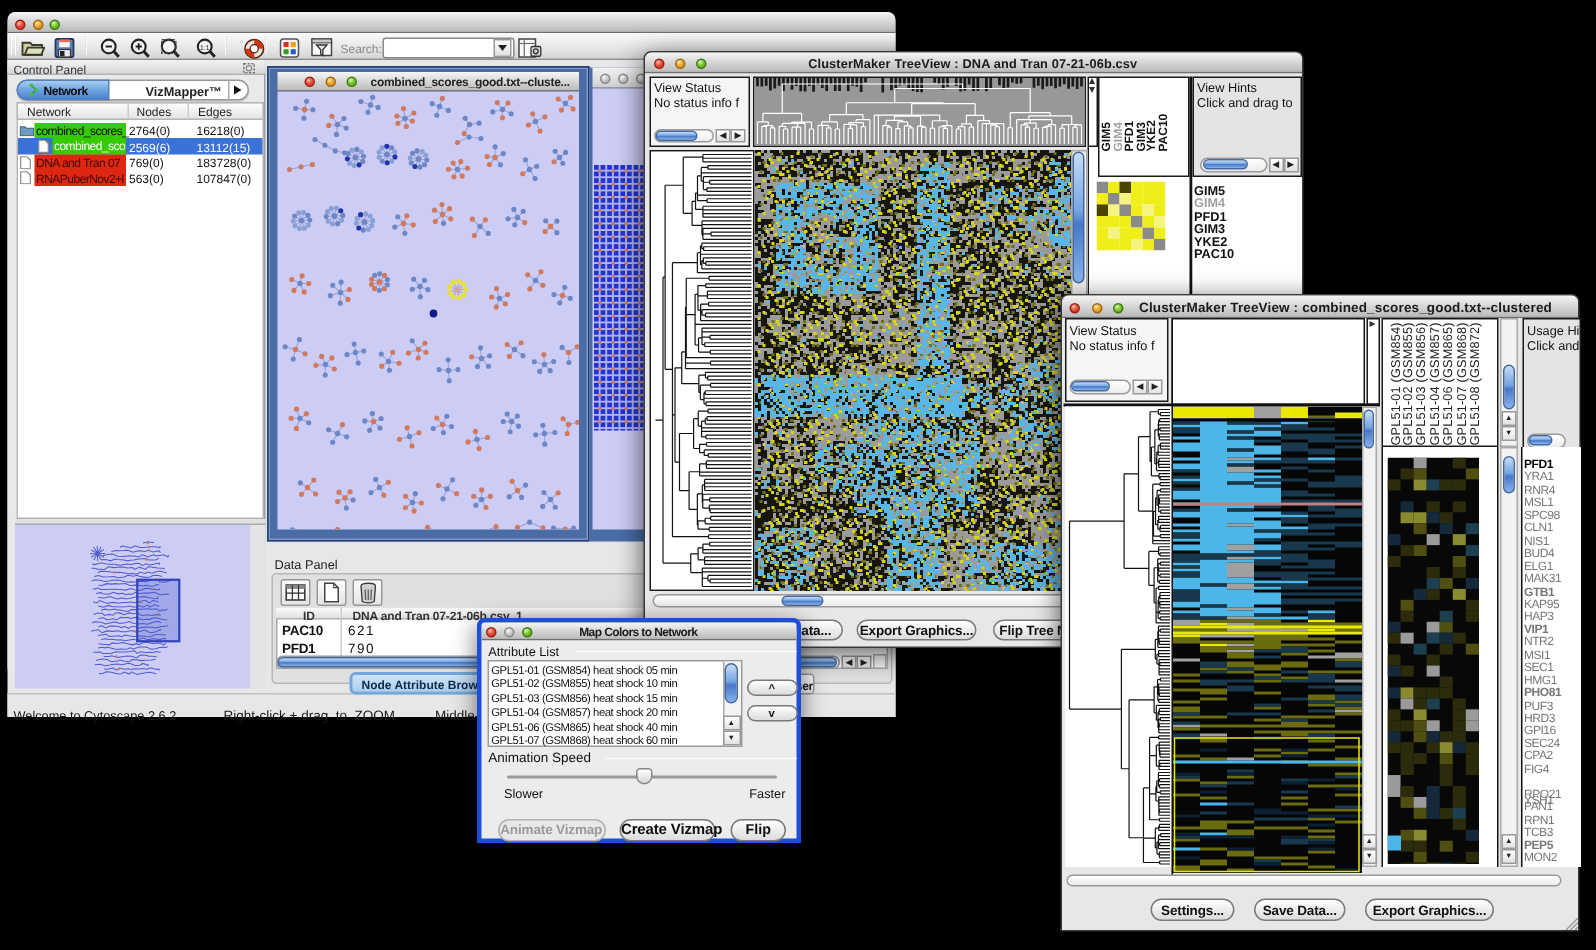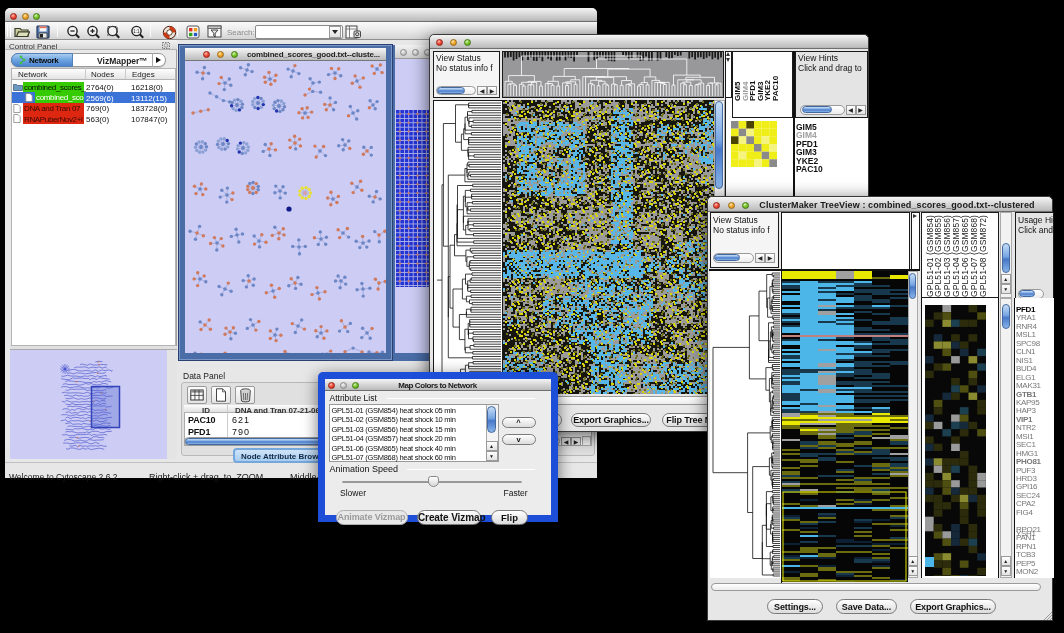--- a/index.html
+++ b/index.html
@@ -976,20 +976,21 @@
         <pattern id="bg5" width="8.8" height="8.8" patternUnits="userSpaceOnUse">
           <circle cx="4" cy="4" r="1.2" fill="#d07a5c"></circle>
         </pattern>
       </defs>
       <rect width="33" height="177" fill="url(#bg4)"></rect>
       <rect width="33" height="177" fill="url(#bg5)"></rect>
     </svg>
   </div>
 <div class="win" style="left:428.5px;top:33.5px;width:440px;height:398.5px;border:1px solid #3a3a3a;border-radius:5px 5px 0 0;box-shadow:0 4px 18px rgba(0,0,0,.65)">
     <div class="tb" style="height:14px"></div>
+    <div class="tbt" style="top:2.5px;font-size:8.5px;letter-spacing:.1px">ClusterMaker TreeView : DNA and Tran 07-21-06b.csv</div>
     <i class="tl r a" style="left:6.8px;top:4.3px"></i>
     <i class="tl o a" style="left:20.3px;top:4.3px"></i>
     <i class="tl g a" style="left:34.3px;top:4.3px"></i>
     <div class="bp" style="left:3px;top:16px;width:67.5px;height:47px;background:#f5f5f5"></div>
     <div class="lbl" style="left:6.5px;top:18.5px;font-size:8.5px">View Status</div>
     <div class="lbl" style="left:6.5px;top:28.5px;font-size:8.5px">No status info f</div>
     <span class="trk" style="left:6.5px;top:51px;width:40px;height:9.5px"></span>
     <i class="th a" style="left:7.5px;top:52px;width:28px;height:7.0px"></i>
     <span class="sbt" style="left:47.5px;top:51px;width:10px;height:9.5px;font-size:6px;line-height:8.5px">◀</span>
     <span class="sbt" style="left:57.5px;top:51px;width:10px;height:9.5px;font-size:6px;line-height:8.5px">▶</span>
@@ -1316,33 +1317,33 @@
     <div class="lbl" style="left:308px;top:277.0px;font-size:8px;letter-spacing:-.3px;color:#777;font-weight:normal">HRD3</div>
     <div class="lbl" style="left:308px;top:285.45px;font-size:8px;letter-spacing:-.3px;color:#777;font-weight:normal">GPI16</div>
     <div class="lbl" style="left:308px;top:293.9px;font-size:8px;letter-spacing:-.3px;color:#777;font-weight:normal">SEC24</div>
     <div class="lbl" style="left:308px;top:302.35px;font-size:8px;letter-spacing:-.3px;color:#777;font-weight:normal">CPA2</div>
     <div class="lbl" style="left:308px;top:310.79999999999995px;font-size:8px;letter-spacing:-.3px;color:#777;font-weight:normal">FIG4</div>
     <div class="lbl" style="left:308px;top:332px;font-size:8px;letter-spacing:-.3px;color:#777;font-weight:normal">YSH1</div>
     <div class="lbl" style="left:308px;top:327.7px;font-size:8px;letter-spacing:-.3px;color:#777;font-weight:normal">RPO21</div>
     <div class="lbl" style="left:308px;top:336.15px;font-size:8px;letter-spacing:-.3px;color:#777;font-weight:normal">PAN1</div>
     <div class="lbl" style="left:308px;top:344.59999999999997px;font-size:8px;letter-spacing:-.3px;color:#777;font-weight:normal">RPN1</div>
     <div class="lbl" style="left:308px;top:353.04999999999995px;font-size:8px;letter-spacing:-.3px;color:#777;font-weight:normal">TCB3</div>
-    <div class="lbl" style="left:308px;top:361.5px;font-size:8px;letter-spacing:-.3px;color:#777;font-weight:normal">PEP5</div>
+    <div class="lbl" style="left:308px;top:361.5px;font-size:8px;letter-spacing:-.3px;color:#777;font-weight:bold">PEP5</div>
     <div class="lbl" style="left:308px;top:369.95px;font-size:8px;letter-spacing:-.3px;color:#777;font-weight:normal">MON2</div>
     <span class="trk" style="left:3px;top:386px;width:330px;height:8px;border-radius:4px"></span>
     <span class="ab" style="left:59px;top:401.5px;width:56px;height:15px;font-size:9px;line-height:14px;letter-spacing:-.1px">Settings...</span>
     <span class="ab" style="left:128px;top:401.5px;width:61px;height:15px;font-size:9px;line-height:14px;letter-spacing:-.1px">Save Data...</span>
     <span class="ab" style="left:202px;top:401.5px;width:86px;height:15px;font-size:9px;line-height:14px;letter-spacing:-.1px">Export Graphics...</span>
     <svg class="a" style="left:334px;top:413px" width="10" height="10" viewBox="0 0 10 10">
 <line x1="2" y1="10" x2="10" y2="2" stroke="#999" stroke-width="1"></line>
       <line x1="5" y1="10" x2="10" y2="5" stroke="#999" stroke-width="1"></line>
       <line x1="8" y1="10" x2="10" y2="8" stroke="#999" stroke-width="1"></line>
     </svg>
   </div>
-<div class="win" style="left:317.5px;top:372px;width:240px;height:149.5px;border:7px solid #1d4ed8;border-radius:5px 5px 0 0;box-shadow:0 4px 16px rgba(0,0,0,.55);background:#ececec">
+<div class="win" style="left:317.5px;top:412px;width:216px;height:149.5px;border:3px solid #1d4ed8;border-radius:5px 5px 0 0;box-shadow:0 4px 16px rgba(0,0,0,.55);background:#ececec">
     <div class="tb" style="height:12px"></div>
     <div class="tbt" style="top:2px;font-size:8px;letter-spacing:-.4px">Map Colors to Network</div>
     <i class="tl r a" style="left:3.8px;top:3px"></i>
     <i class="tl n a" style="left:15.8px;top:3px"></i>
     <i class="tl g a" style="left:27.8px;top:3px"></i>
     <div class="lbl" style="left:5px;top:14px;font-size:8.5px">Attribute List</div>
     <div class="a" style="left:62px;top:18.5px;width:148px;height:1px;background:#c4c4c4;border-bottom:1px solid #fff"></div>
     <div class="a" style="left:4px;top:25px;width:170px;height:58px;background:#fff;border:1px solid #999"></div>
     <div class="lbl" style="left:7px;top:26.5px;font-size:7.5px;letter-spacing:-.28px">GPL51-01 (GSM854) heat shock 05 min</div>
     <div class="lbl" style="left:7px;top:36.05px;font-size:7.5px;letter-spacing:-.28px">GPL51-02 (GSM855) heat shock 10 min</div>

